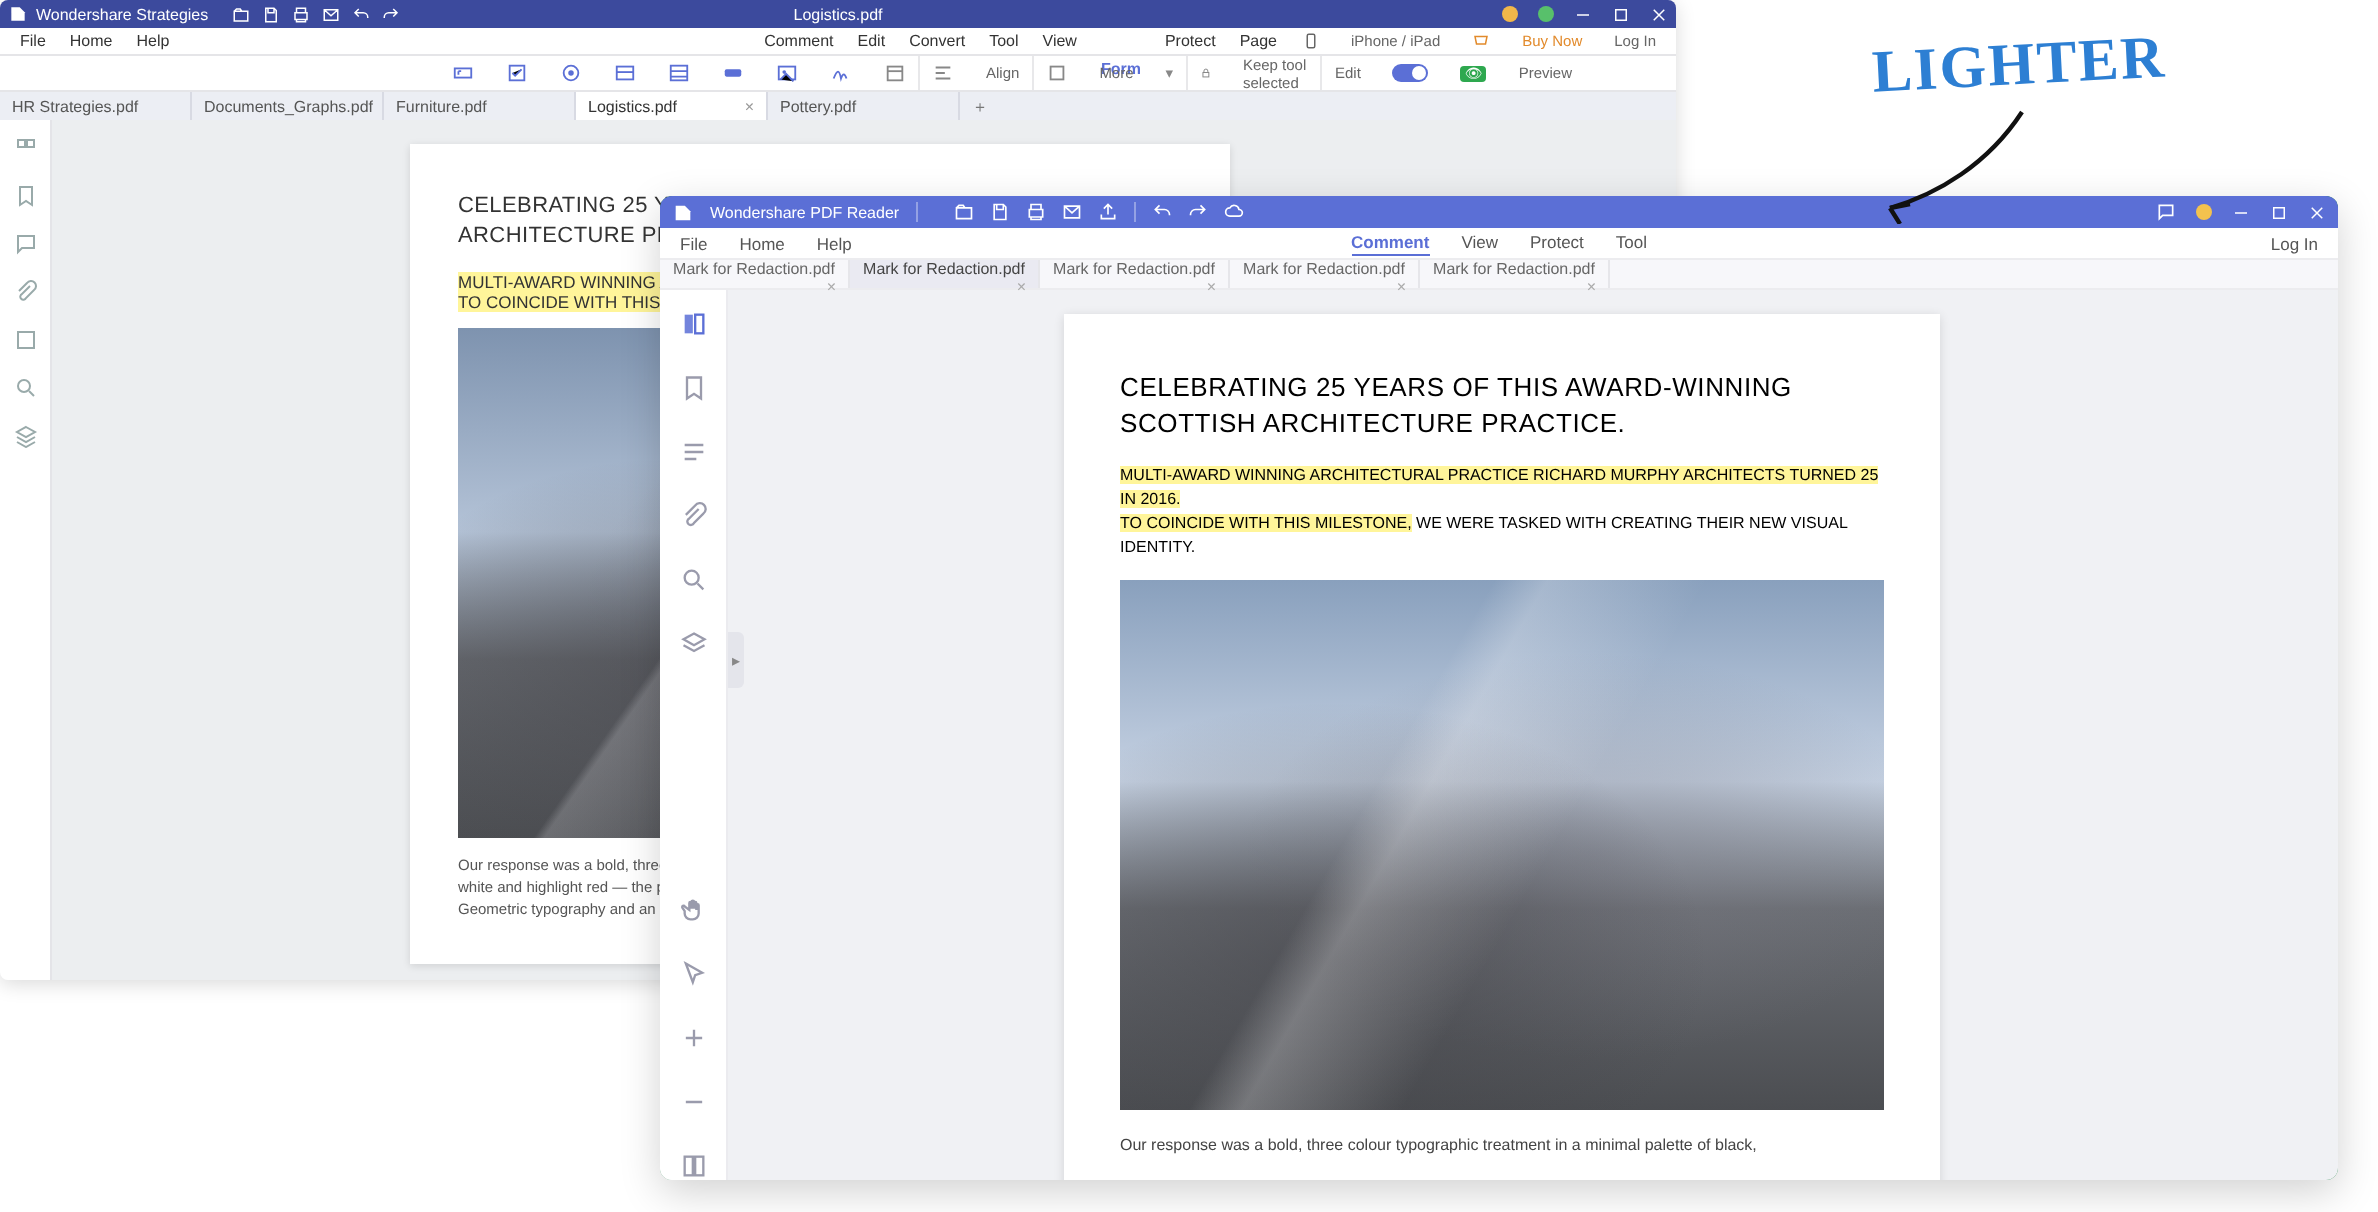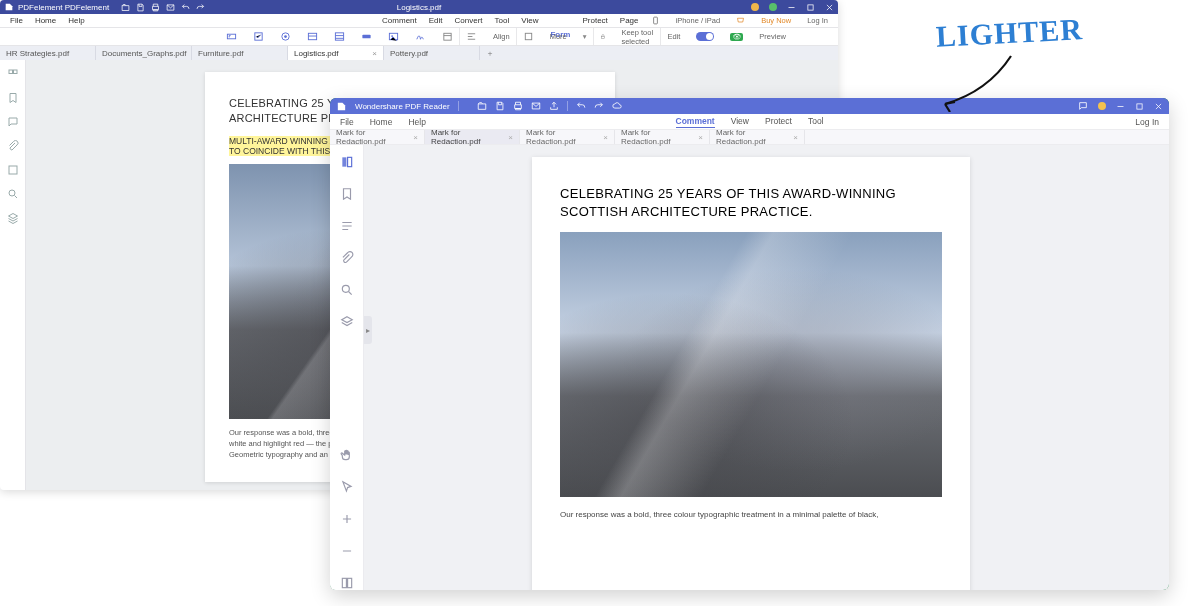--- a/index.html
+++ b/index.html
@@ -88,21 +88,21 @@
   padding:0 10px; font-size:8.5px; color:#555; border-bottom:1px solid #ececef;
 }
 .menubar-front .center { position:absolute; left:50%; transform:translateX(-50%); display:flex; gap:16px; }
 .menubar-front .active { color:#5b6fd6; font-weight:600; border-bottom:1.5px solid #5b6fd6; padding-bottom:1px;}
 .menubar-front .right { margin-left:auto; }
 
 .tabs-front {
   height:15px; background:#f7f7fa; display:flex; align-items:stretch; font-size:8px;
   border-bottom:1px solid #ececef;
 }
-.tabs-front .tab { width:95px; display:flex; align-items:center; padding:0 6px; color:#666; border-right:1px solid #e6e6ea;}
+.tabs-front .tab { width:95px; display:flex; align-items:center; padding:0 6px; color:#666; border-right:1px solid #e6e6ea;flex-direction:column;}
 .tabs-front .tab.active { background:#eaeaf2; color:#444; }
 .tabs-front .x { margin-left:auto; color:#aaa; }
 
 .body-front { height: calc(100% - 47px); display:flex; background:#f0f1f4; }
 .rail-front { width:34px; background:#fff; border-right:1px solid #ebebef;
   display:flex; flex-direction:column; align-items:center; gap:18px; padding-top:10px;}
 .rail-front .ic { width:14px; height:14px; color:#9a9bac; }
 .rail-front .ic.active { color:#5b6fd6; }
 .rail-front .spacer { flex:1; }
 .rail-front .hand, .rail-front .plus, .rail-front .minus, .rail-front .pages { color:#9a9bac; width:14px; height:14px; }
@@ -147,21 +147,21 @@
 <body>
 
 <div class="win-back">
   <div class="tb-back">
     <div class="logo-cluster">
       <span>
         <svg class="svg-ic" width="10" height="10" viewBox="0 0 24 24">
             <path fill="#fff" d="M4 4h10l6 6v10H4z"></path>
           </svg>
       </span>
-      <span>PDFelement PDFelement</span>
+      <span>Wondershare Strategies</span>
     </div>
     <span style="margin-left:6px;">
       <svg width="9" height="9" viewBox="0 0 24 24">
           <path fill="none" stroke="#fff" stroke-width="2" d="M3 7h18v13H3zM3 7l3-3h5l2 3"></path>
         </svg>
     </span>
     <span>
       <svg width="9" height="9" viewBox="0 0 24 24">
           <path fill="none" stroke="#fff" stroke-width="2" d="M5 3h11l3 3v15H5zM8 3v6h8V3"></path>
         </svg>
@@ -583,20 +583,24 @@
             <rect x="13" y="4" width="7" height="16" fill="none" stroke="currentColor" stroke-width="2"></rect>
           </svg>
         </span>
     </div>
 
     <div class="expand-tab">▸</div>
 
     <div class="canvas-front">
       <div class="page-front">
         <div class="h">CELEBRATING 25 YEARS OF THIS AWARD-WINNING SCOTTISH ARCHITECTURE PRACTICE.</div>
+        <div class="intro">
+          <span class="hl">MULTI-AWARD WINNING ARCHITECTURAL PRACTICE RICHARD MURPHY ARCHITECTS TURNED 25 IN 2016.</span><br>
+          <span class="hl">TO COINCIDE WITH THIS MILESTONE,</span><span> WE WERE TASKED WITH CREATING THEIR NEW VISUAL IDENTITY.</span>
+        </div>
         <div class="body-img"></div>
         <div class="para">
           <div>Our response was a bold, three colour typographic treatment in a minimal palette of black,</div>
 
         </div>
       </div>
     </div>
   </div>
 </div>
 

